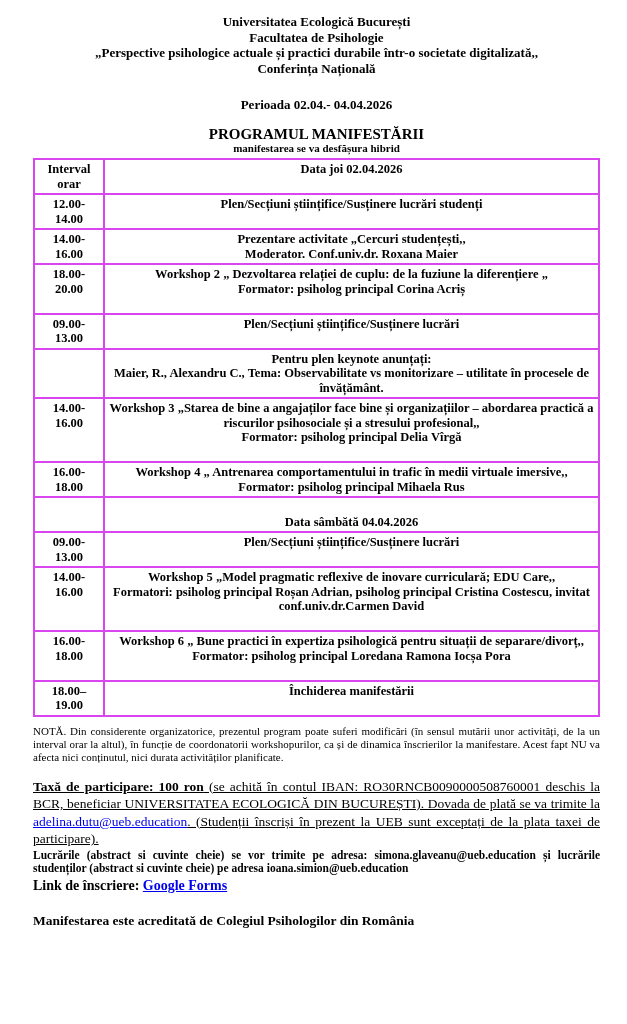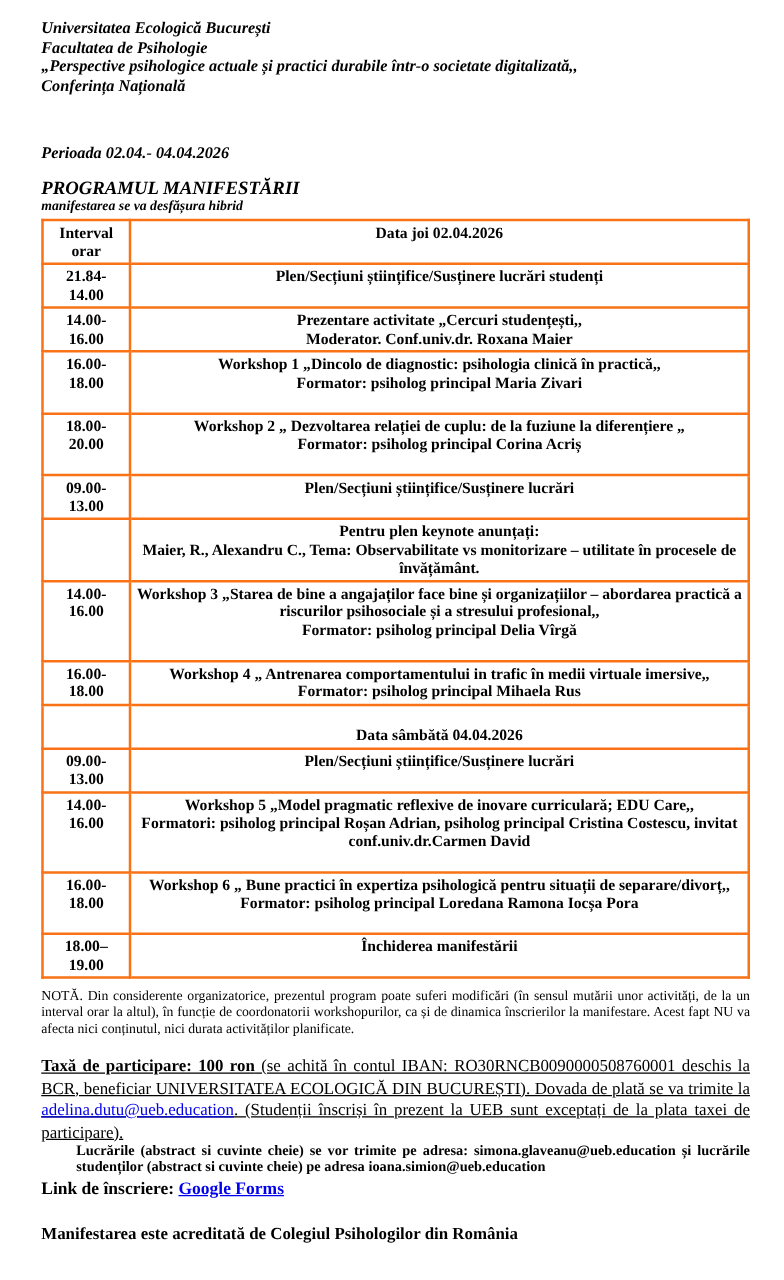--- a/index.html
+++ b/index.html
@@ -5,44 +5,44 @@
   * { box-sizing: border-box; margin: 0; padding: 0; }
   html, body { background: #ffffff; }
   body {
     width: 627px; height: 1024px; overflow: hidden;
     font-family: "Liberation Serif", "DejaVu Serif", serif;
     color: #000;
   }
   .page { padding: 14px 27px 0 33px; }
 
   
-  .doc-header { font-weight: bold; font-size: 13px; line-height: 15.5px; font-style: italic; }
-  .doc-period { margin-top: 38px; }
+  .doc-header { text-align: center; font-weight: bold; font-size: 13px; line-height: 15.5px; }
+  .doc-period { margin-top: 21px; }
   .doc-program-title { margin-top: 14px; font-size: 15px; }
   .doc-program-subtitle { font-size: 11px; line-height: 12px; }
 
   
   table.schedule { border-collapse: collapse; width: 567px; margin-top: 4px; table-layout: fixed; }
   col.c1 { width: 70px; }
   .schedule th, .schedule td {
-    border: 2px solid #f97316;
+    border: 2px solid #d946ef;
     font-weight: bold;
     font-size: 12.5px;
     line-height: 14.5px;
     text-align: center;
     vertical-align: top;
     padding: 2px 4px;
     white-space: pre-line;
   }
 
   
   .nota { margin-top: 8px; font-size: 11px; line-height: 13px; text-align: justify; }
   .fee  { margin-top: 14px; font-size: 13.5px; line-height: 17.5px; text-align: justify; text-decoration: underline; }
   .fee b { font-weight: bold; }
-  .papers { margin-top: 1px; font-weight: bold; font-size: 11.5px; line-height: 13px; text-align: justify; margin-left: 28px; }
+  .papers { margin-top: 1px; font-weight: bold; font-size: 11.5px; line-height: 13px; text-align: justify; }
   .registration { margin-top: 2px; font-weight: bold; font-size: 14px; line-height: 17px; }
   .accreditation { margin-top: 19px; font-weight: bold; font-size: 13.5px; }
 
   a.link { color: var(--link-color, #0000EE); text-decoration: underline; cursor: pointer; }
 </style>
 </head>
 <body style="color: rgb(0, 0, 0);">
 
 <div class="page">
 
@@ -63,33 +63,27 @@
       </colgroup>
     <thead>
       <tr>
         <th>Interval
 orar</th>
         <th>Data joi 02.04.2026</th>
       </tr>
     </thead>
     <tbody id="schedule-body">
         <tr>
-          <td>21.84-14.00</td>
+          <td>12.00-14.00</td>
           <td>Plen/Secțiuni științifice/Susținere lucrări studenți</td>
         </tr>
         <tr>
           <td>14.00-16.00</td>
           <td>Prezentare activitate „Cercuri studențești,,
 Moderator. Conf.univ.dr. Roxana Maier</td>
-        </tr>
-        <tr>
-          <td>16.00- 18.00</td>
-          <td>Workshop 1 „Dincolo de diagnostic: psihologia clinică în practică,,
-Formator: psiholog principal Maria Zivari
-&nbsp;</td>
         </tr>
         <tr>
           <td>18.00- 20.00</td>
           <td>Workshop 2 „ Dezvoltarea relației de cuplu: de la fuziune la diferențiere „
 Formator: psiholog principal Corina Acriș
 &nbsp;</td>
         </tr>
         <tr>
           <td>09.00-13.00</td>
           <td>Plen/Secțiuni științifice/Susținere lucrări</td>

